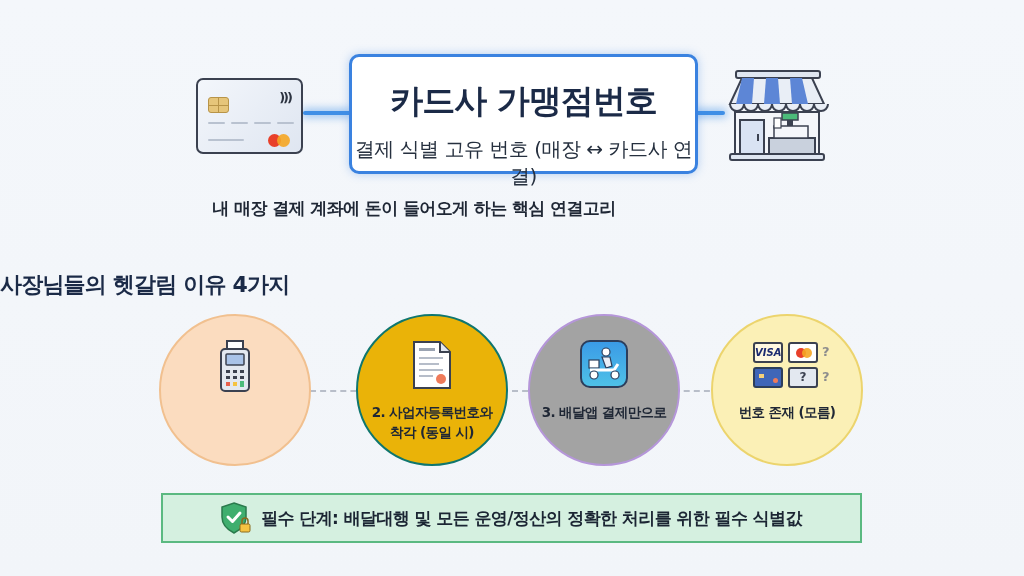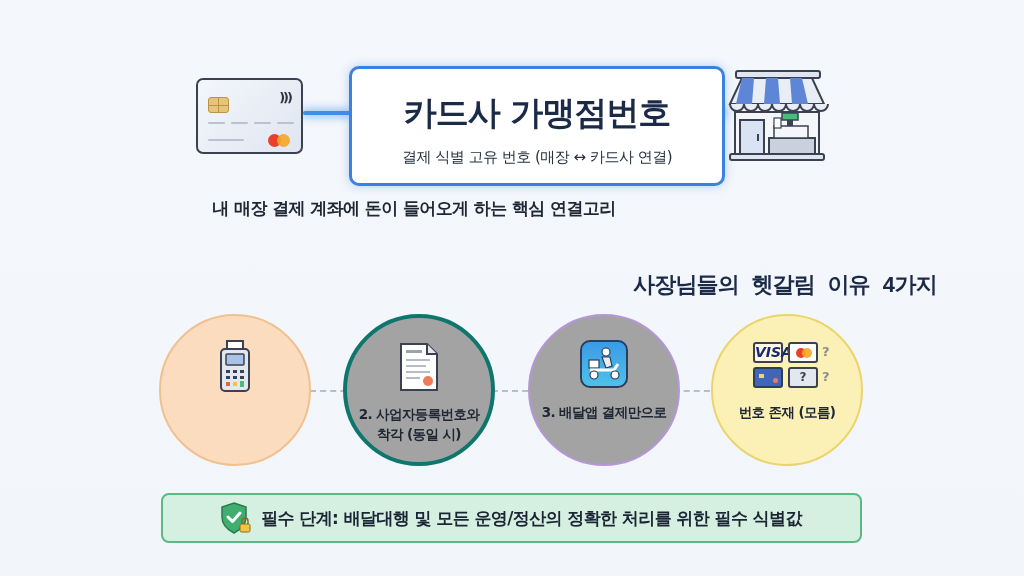--- a/index.html
+++ b/index.html
@@ -36,73 +36,72 @@
     position: absolute; right: 10px; top: 10px; font-size: 13px;
     color: #2c3340; font-weight: bold; letter-spacing: -2px;
   }
   .dash { position: absolute; height: 2px; background: #b9c2d0; border-radius: 1px; }
   .mc1, .mc2 { position: absolute; width: 13px; height: 13px; border-radius: 50%; top: 54px; }
   .mc1 { right: 20px; background: #e8402a; }
   .mc2 { right: 11px; background: #f5a623; opacity: 0.9; }
 
   
   .title-box {
-    left: 349px; top: 54px; width: 376px; height: 120px;
+    left: 349px; top: 54px; width: 349px; height: 120px;
     background: #ffffff; border: 3px solid #3a82e0; border-radius: 10px;
     box-shadow: 0 0 10px rgba(58,130,224,0.35);
     text-align: center;
-    margin-top: 12px;
   }
   .title-main {
     margin-top: 22px; font-size: 33px; font-weight: bold; color: #1b2a47;
     letter-spacing: -1px;
   }
   .title-sub {
-    margin-top: 12px; font-size: 15px; color: #26303f; letter-spacing: -0.5px;
+    margin-top: 12px; font-size: 20px; color: #26303f; letter-spacing: -0.5px;
   }
 
   
   .store { left: 722px; top: 68px; width: 110px; height: 96px; }
 
   .tagline {
     left: 0; width: 828px; top: 197px; text-align: center;
     font-size: 17px; font-weight: bold; color: #1f2735; letter-spacing: -0.6px;
   }
   .section-title {
-    left: 0; width: 937px; top: 270px; text-align: right;
-    font-size: 22px; font-weight: bold; color: #1b2a47; letter-spacing: -0.8px; font-family: Liberation Mono, monospace;
+    left: 0; width: 937px; top: 270px; text-align: left;
+    font-size: 22px; font-weight: bold; color: #1b2a47; letter-spacing: -0.8px;
   }
 
   
   .dotline {
     left: 310px; top: 390px; width: 410px; height: 0;
     border-top: 2px dashed #b8bec9;
   }
 
   .circle {
     position: absolute; width: 152px; height: 152px; border-radius: 50%;
     top: 314px; text-align: center;
   }
   .c1 { left: 159px; background: #fbdcbf; border: 2px solid #f1c08f; }
-  .c2 { left: 343px; background: #a3a3a3; border: 4px solid #0f766e; }
+  .c2 { left: 356px; background: #eab308; border: 2px solid #0f766e; }
   .c3 { left: 528px; background: #a3a3a3; border: 2px solid #b596d9; }
   .c4 { left: 711px; background: #fbf0b6; border: 2px solid #ecd46d; }
   .circle-icon {
     position: absolute; left: 50%; transform: translateX(-50%); top: 24px;
   }
   .circle-text {
     position: absolute; left: 8px; right: 8px; top: 86px;
     font-size: 13.5px; font-weight: bold; color: #1f2735; line-height: 20px;
     letter-spacing: -0.6px;
   }
 
   
   .banner {
     left: 161px; top: 493px; width: 701px; height: 50px;
-    background: #d5f0e0; border: 2px solid #5bb981; border-radius: 8px;
+    background: #d5f0e0; border: 2px solid #5bb981; border-radius: 0;
     display: flex; align-items: center; justify-content: center; gap: 10px;
   }
   .banner-text {
     font-size: 17px; font-weight: bold; color: #1b2533; letter-spacing: -0.6px;
   }
 </style>
 </head>
 <body>
 
 <div class="connector" style="left:303px; width:48px;"></div>
@@ -202,21 +201,21 @@
     <circle cx="14" cy="35" r="4" fill="#fff" stroke="#2c3e5c" stroke-width="1.2"></circle>
     <circle cx="35" cy="35" r="4" fill="#fff" stroke="#2c3e5c" stroke-width="1.2"></circle>
   </svg>
   <div class="circle-text">
     <div>3. 배달앱 결제만으로</div>
   </div>
 </div>
 
 <div class="circle c4">
   <div class="circle-icon" style="width:86px; height:52px; top:26px; left:40px; transform:none;">
-    <div style="position:absolute; left:0; top:0; width:30px; height:21px; background:#fff8e0; border:2px solid #3b4150; border-radius:3px; font-size:14px; font-weight:bold; font-style:italic; color:#1b2a70; line-height:17px; text-align:center;">VISA</div>
+    <div style="position:absolute; left:0; top:0; width:30px; height:21px; background:#fff8e0; border:2px solid #3b4150; border-radius:3px; font-size:10px; font-weight:bold; font-style:italic; color:#1b2a70; line-height:17px; text-align:center;">VISA</div>
     <div style="position:absolute; left:35px; top:0; width:30px; height:21px; background:#fff; border:2px solid #3b4150; border-radius:3px;">
       <span style="position:absolute; left:6px; top:4px; width:10px; height:10px; border-radius:50%; background:#e8402a;"></span>
       <span style="position:absolute; left:12px; top:4px; width:10px; height:10px; border-radius:50%; background:#f5a623; opacity:0.9;"></span>
     </div>
     <div style="position:absolute; left:69px; top:2px; font-size:13px; font-weight:bold; color:#8d8d8d;">?</div>
     <div style="position:absolute; left:0; top:25px; width:30px; height:21px; background:#3f66b8; border:2px solid #2c3e5c; border-radius:3px;">
       <span style="position:absolute; left:4px; top:5px; width:5px; height:4px; background:#f5d07a;"></span>
       <span style="position:absolute; right:3px; bottom:3px; width:5px; height:5px; border-radius:50%; background:#ef7b5a;"></span>
     </div>
     <div style="position:absolute; left:35px; top:25px; width:30px; height:21px; background:#e3e8f0; border:2px solid #3b4150; border-radius:3px; font-size:12px; font-weight:bold; color:#3b4150; text-align:center; line-height:17px;">?</div>

